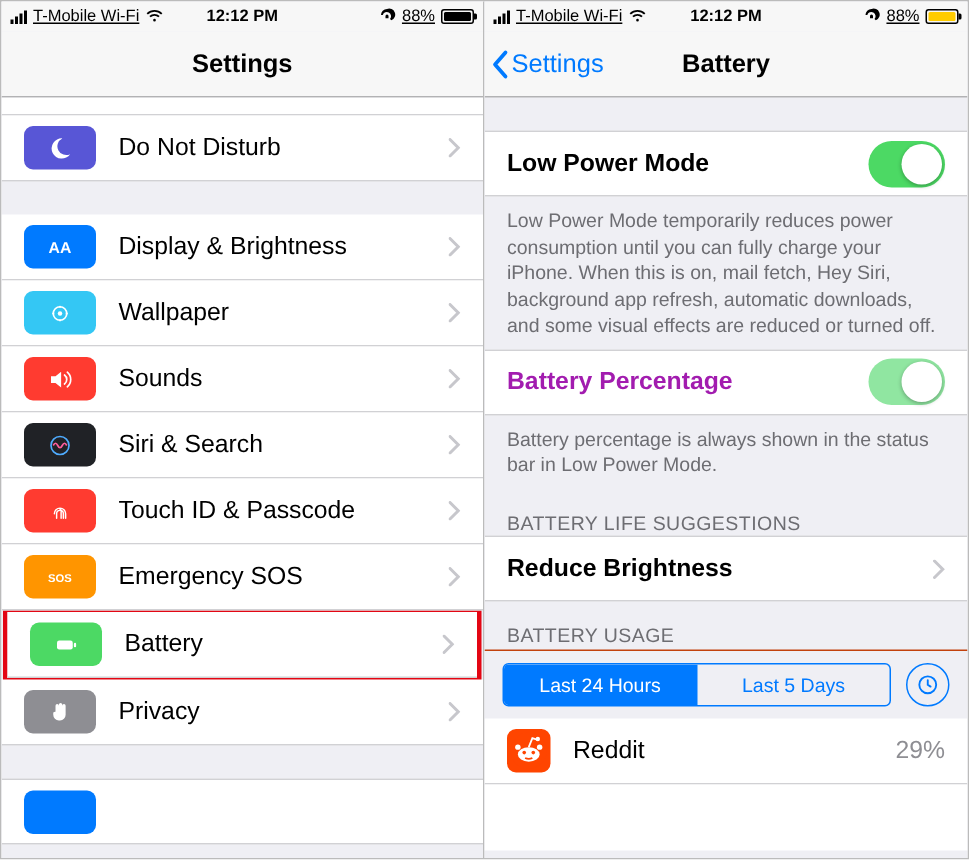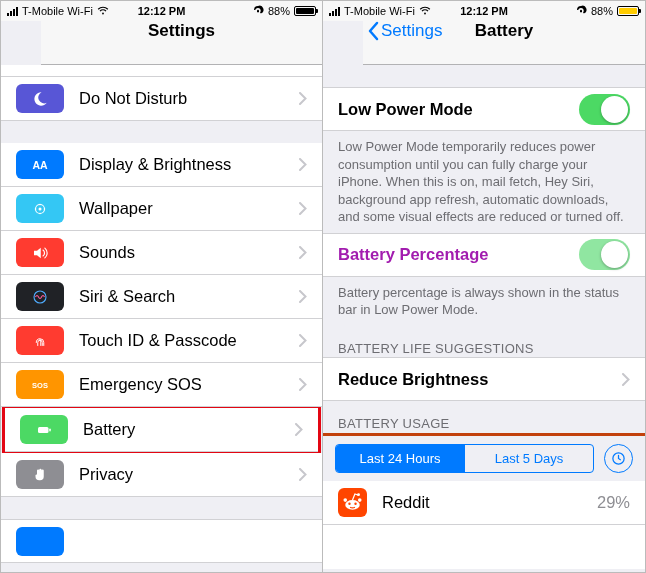--- a/index.html
+++ b/index.html
@@ -5,34 +5,34 @@
   * { box-sizing: border-box; margin: 0; padding: 0; }
   body { font-family: -apple-system, "Helvetica Neue", Helvetica, Arial, sans-serif; background: #fff; }
   .wrap { display: flex; width: 646px; height: 573px; border: 1px solid #bbb; }
   .pane { width: 50%; height: 100%; background: #efeff4; overflow: hidden; display: flex; flex-direction: column; }
   .pane.left { border-right: 1px solid #bbb; }
 
   
   .statusbar { height: 20px; background: #f7f7f7; display: flex; align-items: center; justify-content: space-between; font-size: 11px; font-weight: 500; padding: 0 6px; color: #000; }
   .sb-left, .sb-right { display: flex; align-items: center; gap: 4px; }
   .sb-center { position: absolute; left: 50%; transform: translateX(-50%); font-weight: 600; }
-  .statusbar { position: relative; }
+  .statusbar { position: relative; text-decoration: underline; }
   .signal-bars { display: flex; align-items: flex-end; gap: 1px; height: 10px; }
   .signal-bars span { width: 2px; background: #000; }
   .signal-bars span:nth-child(1){height:3px;} .signal-bars span:nth-child(2){height:5px;}
   .signal-bars span:nth-child(3){height:7px;} .signal-bars span:nth-child(4){height:9px;}
   .wifi-icon svg { width: 12px; height: 10px; display:block; }
   .battery { width: 22px; height: 10px; border: 1px solid #000; border-radius: 2px; position: relative; }
   .battery::after { content:""; position:absolute; right:-3px; top:2px; width:2px; height:4px; background:#000; border-radius:0 1px 1px 0; }
   .battery .fill { position:absolute; left:1px; top:1px; bottom:1px; background:#000; border-radius:1px; }
   .battery.yellow .fill { background: #ffcc00; }
   .orient-lock svg { width:12px; height:12px; display:block; }
 
   
-  .navbar { height: 44px; background: #f7f7f7; border-bottom: 1px solid #b2b2b4; display: flex; justify-content: center; position: relative; margin-left: 40px; }
+  .navbar { height: 44px; background: #f7f7f7; border-bottom: 1px solid #b2b2b4; display: flex; align-items: center; justify-content: center; position: relative; }
   .nav-title { font-size: 17px; font-weight: 600; color: #000; }
   .nav-back { position:absolute; left:4px; display:flex; align-items:center; color:#007aff; font-size:17px; }
   .nav-back svg { width:12px; height:20px; margin-right:2px; }
 
   
   .scroll { flex:1; overflow:hidden; }
   .group-spacer { height: 22px; }
   .row { height: 44px; background:#fff; display:flex; align-items:center; padding: 0 15px 0 15px; border-bottom: 1px solid #d1d1d4; position:relative; }
   .row.first { border-top: 1px solid #d1d1d4; font-weight: bold; }
   .row .icon { width:48px; height:29px; border-radius:6px; margin-right:15px; display:flex; align-items:center; justify-content:center; flex-shrink:0; }
@@ -48,21 +48,21 @@
   .footer-text, .header-text { font-size:13px; color:#6d6d72; padding: 7px 15px 7px 15px; line-height:1.35; }
   .header-text { text-transform: uppercase; letter-spacing:0.3px; padding-top:14px; padding-bottom:0; }
 
   
   .toggle { width:51px; height:31px; border-radius:16px; background:#4cd964; position:relative; margin-left:auto; flex-shrink:0; }
   .toggle .knob { position:absolute; right:2px; top:2px; width:27px; height:27px; background:#fff; border-radius:50%; box-shadow:0 1px 3px rgba(0,0,0,.3); }
   .toggle.light { background:#90e6a1; }
   .row .label.disabled { color:#a21caf; }
 
   
-  .seg-wrap { display:flex; align-items:center; padding:8px 12px; background:#efeff4; border-top:3px solid #c2410c; }
+  .seg-wrap { display:flex; align-items:center; padding:8px 12px; background:#efeff4; border-top:1px solid #c2410c; }
   .seg { display:flex; flex:1; border:1px solid #007aff; border-radius:4px; overflow:hidden; height:29px; }
   .seg-item { flex:1; display:flex; align-items:center; justify-content:center; font-size:13px; color:#007aff; }
   .seg-item.active { background:#007aff; color:#fff; }
   .seg-item + .seg-item { border-left:1px solid #007aff; }
   .clock-btn { width:29px; height:29px; margin-left:10px; border:1px solid #007aff; border-radius:50%; display:flex; align-items:center; justify-content:center; color:#007aff; }
   .clock-btn svg { width:15px; height:15px; }
 
   
   .app-row { height:44px; background:#fff; display:flex; align-items:center; padding:0 15px; border-bottom:1px solid #d1d1d4; }
   .app-row .app-icon { width:29px; height:29px; border-radius:6px; margin-right:15px; display:flex; align-items:center; justify-content:center; flex-shrink:0; }

